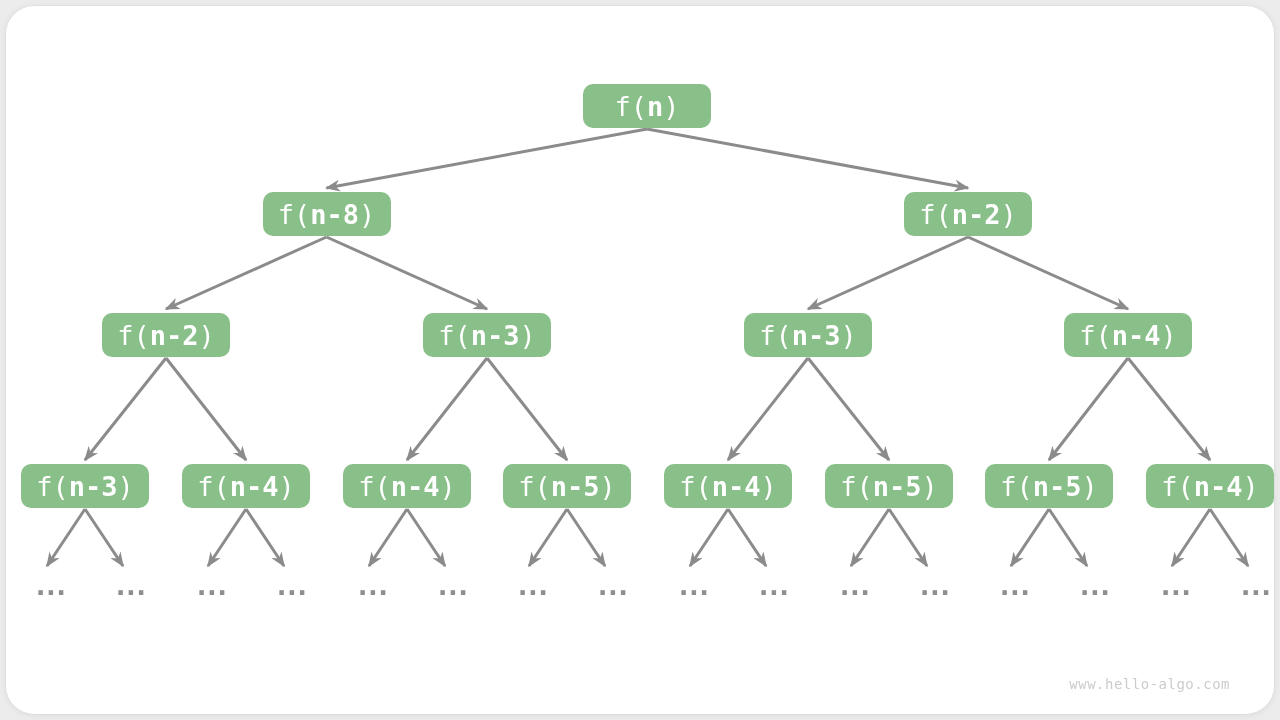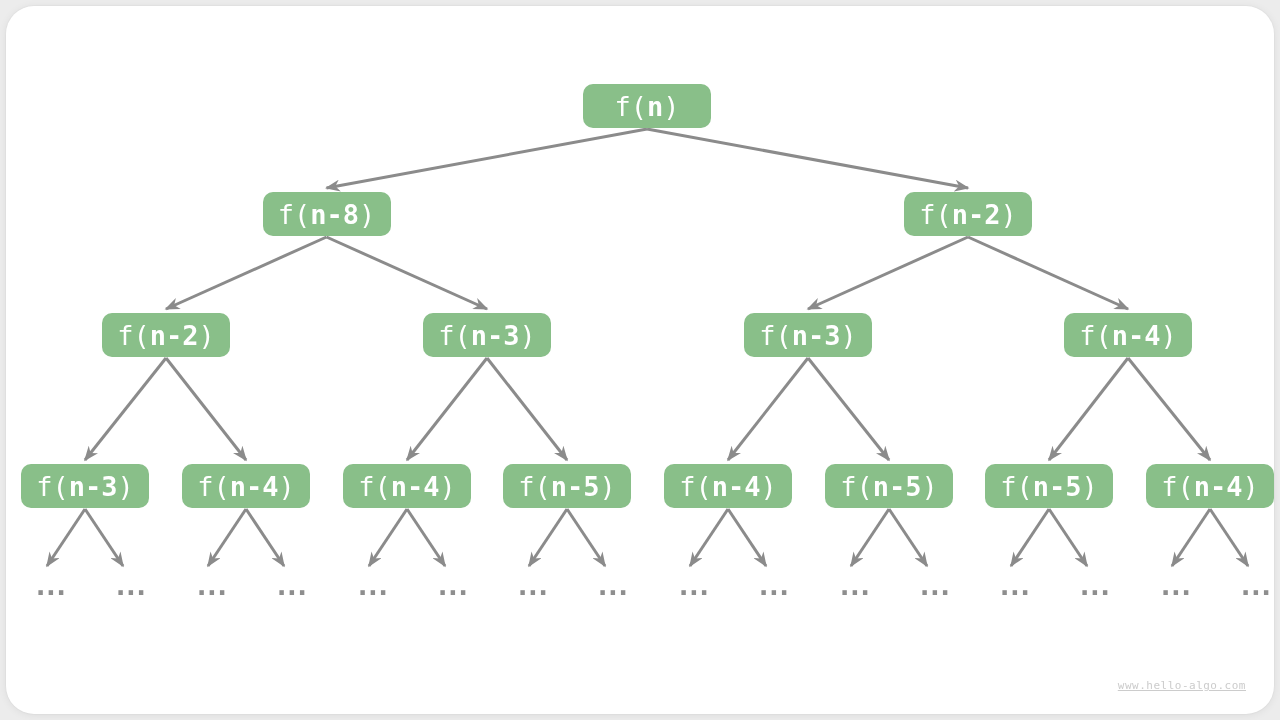--- a/index.html
+++ b/index.html
@@ -36,24 +36,23 @@
   }
   .lbl-pre,.lbl-post{font-weight:400;}
   .lbl-core{font-weight:700;}
   .dots{
     position:absolute;width:64px;height:27px;top:566px;
     text-align:center;
     font-size:27px;font-weight:700;letter-spacing:-6px;text-indent:6px;
     color:var(--dots);line-height:27px;
   }
   .watermark{
-    position:absolute;right:28px;bottom:22px;
-    font-size:11px;letter-spacing:0.5px;
+    position:absolute;right:44px;bottom:22px;
+    font-size:14px;letter-spacing:0.5px;
     color:var(--watermark);
-    text-decoration:underline;
   }
 </style>
 </head>
 <body>
 
 <div class="card">
   <svg id="edges" viewBox="0 0 1280 720">
       <defs>
         <marker id="ah" markerUnits="userSpaceOnUse" markerWidth="16" markerHeight="12" refX="13.5" refY="6" orient="auto">
           <path d="M0,0 L15,6 L0,12 L4.5,6 Z"></path>

